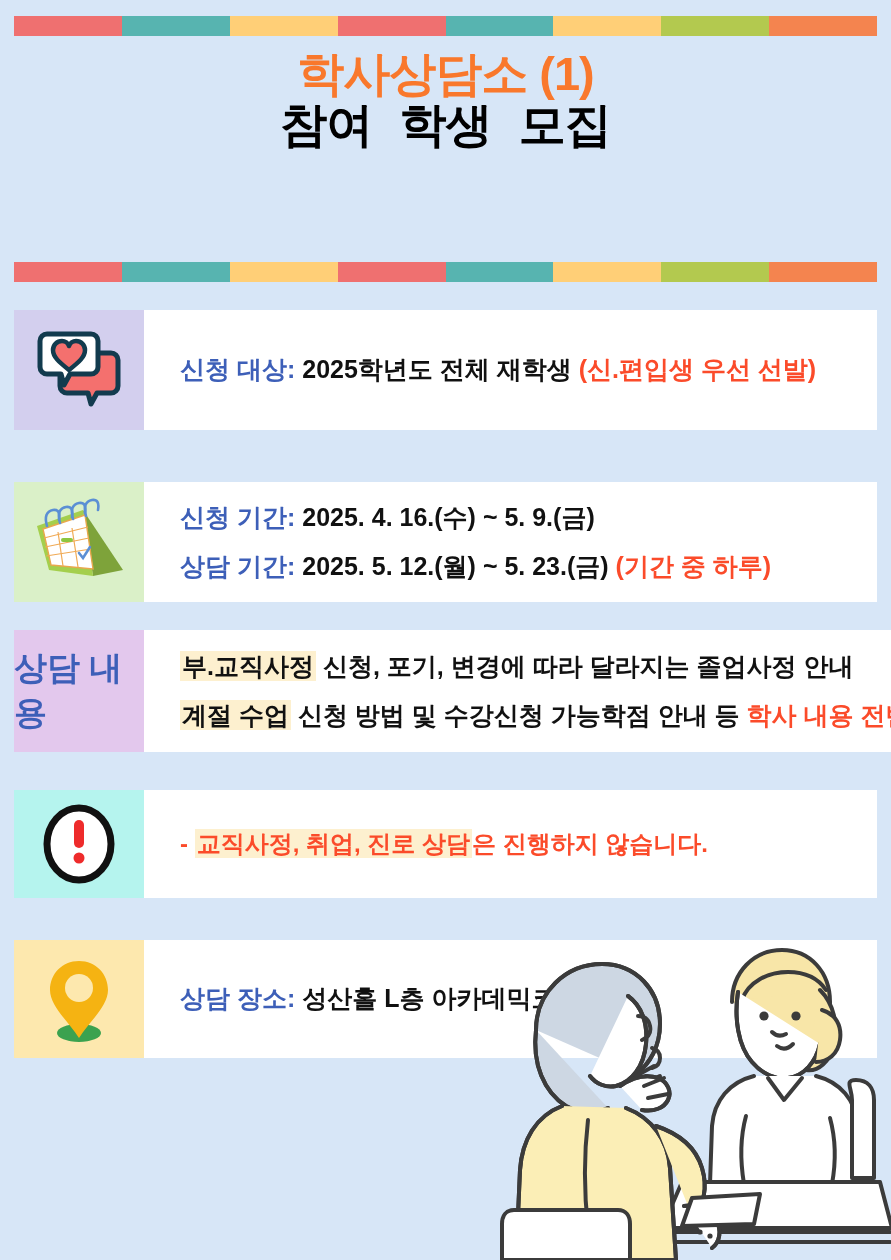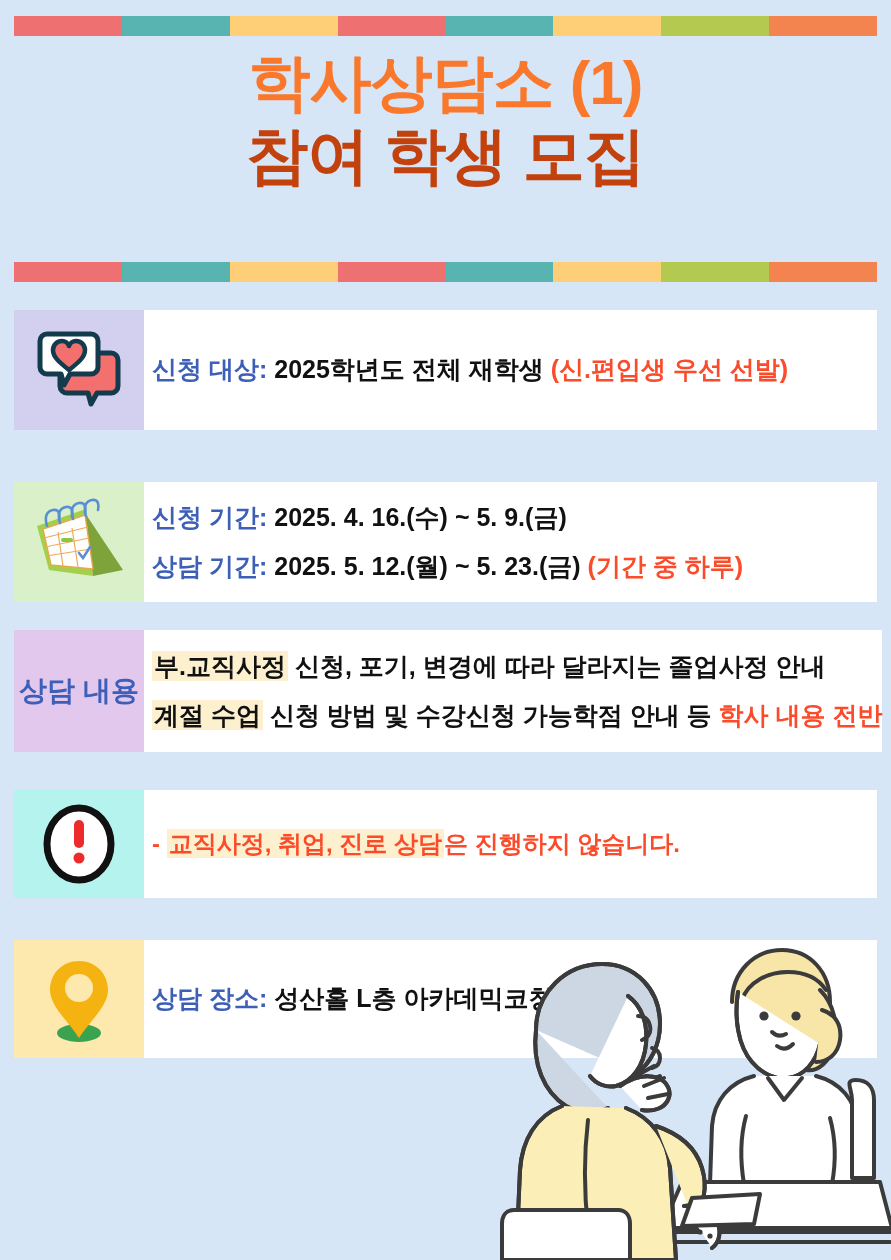--- a/index.html
+++ b/index.html
@@ -33,21 +33,21 @@
 
   
   .title-block {
     position: absolute;
     left: 0;
     top: 46px;
     width: 891px;
     text-align: center;
   }
   .title-line {
-    font-size: 62px;
+    font-size: 47px;
     font-weight: 800;
     letter-spacing: -1px;
     line-height: 1.18;
     white-space: nowrap;
   }
   .title-line.l1 { color: #f9782c; }
   .title-line.l2 { color: #3d6cb0; }
 
   
   .row {
@@ -63,30 +63,30 @@
     display: flex;
     align-items: center;
     justify-content: center;
   }
   .row .body-cell {
     flex: 1 1 auto;
     background: #ffffff;
     display: flex;
     flex-direction: column;
     justify-content: center;
-    padding-left: 8px;
+    padding-left: 36px;
     box-sizing: border-box;
   }
   .row .label-cell {
     width: 130px;
     flex: 0 0 130px;
     display: flex;
     align-items: center;
     justify-content: center;
-    font-size: 28px;
+    font-size: 33px;
     font-weight: 800;
     color: #3d5fb8;
   }
 
   .line {
     font-size: 25px;
     font-weight: 800;
     color: #111;
     line-height: 1.5;
     white-space: nowrap;
@@ -138,21 +138,21 @@
     <span style="background: rgb(255, 207, 119); flex: 1 1 0px;"></span>
     <span style="background: rgb(239, 112, 112); flex: 1 1 0px;"></span>
     <span style="background: rgb(87, 180, 176); flex: 1 1 0px;"></span>
     <span style="background: rgb(255, 207, 119); flex: 1 1 0px;"></span>
     <span style="background: rgb(179, 201, 79); flex: 1 1 0px;"></span>
     <span style="background: rgb(244, 132, 79); flex: 1 1 0px;"></span>
   </div>
 
   <div class="title-block">
     <div class="title-line l1" style="color: rgb(249, 120, 44);">학사상담소 (1)</div>
-    <div class="title-line l2" style="color: #c2410c;">참여 학생 모집</div>
+    <div class="title-line l2" style="color: #000000; font-family: Liberation Mono, monospace;">참여 학생 모집</div>
   </div>
 
   <div class="colorbar bottom">
     <span style="background: rgb(239, 112, 112); flex: 1 1 0px;"></span>
     <span style="background: rgb(87, 180, 176); flex: 1 1 0px;"></span>
     <span style="background: rgb(255, 207, 119); flex: 1 1 0px;"></span>
     <span style="background: rgb(239, 112, 112); flex: 1 1 0px;"></span>
     <span style="background: rgb(87, 180, 176); flex: 1 1 0px;"></span>
     <span style="background: rgb(255, 207, 119); flex: 1 1 0px;"></span>
     <span style="background: rgb(179, 201, 79); flex: 1 1 0px;"></span>

